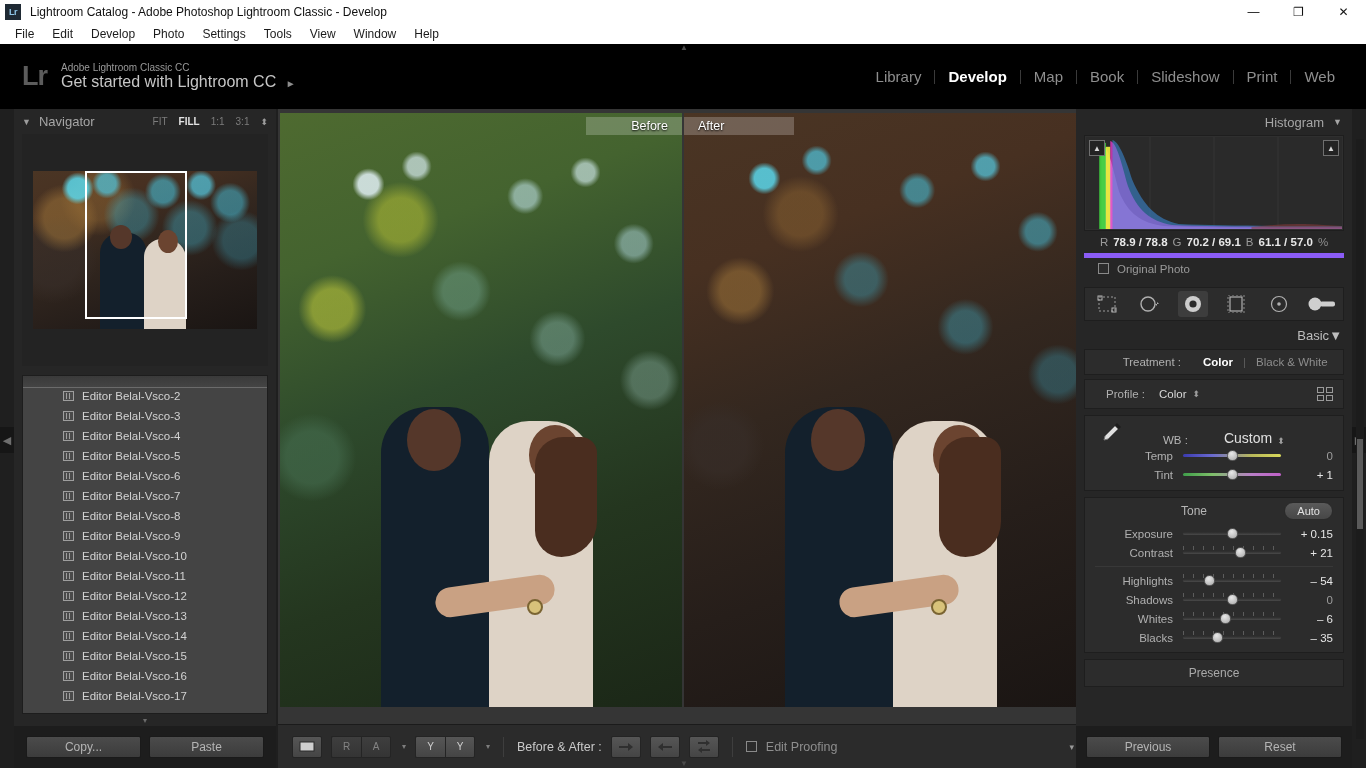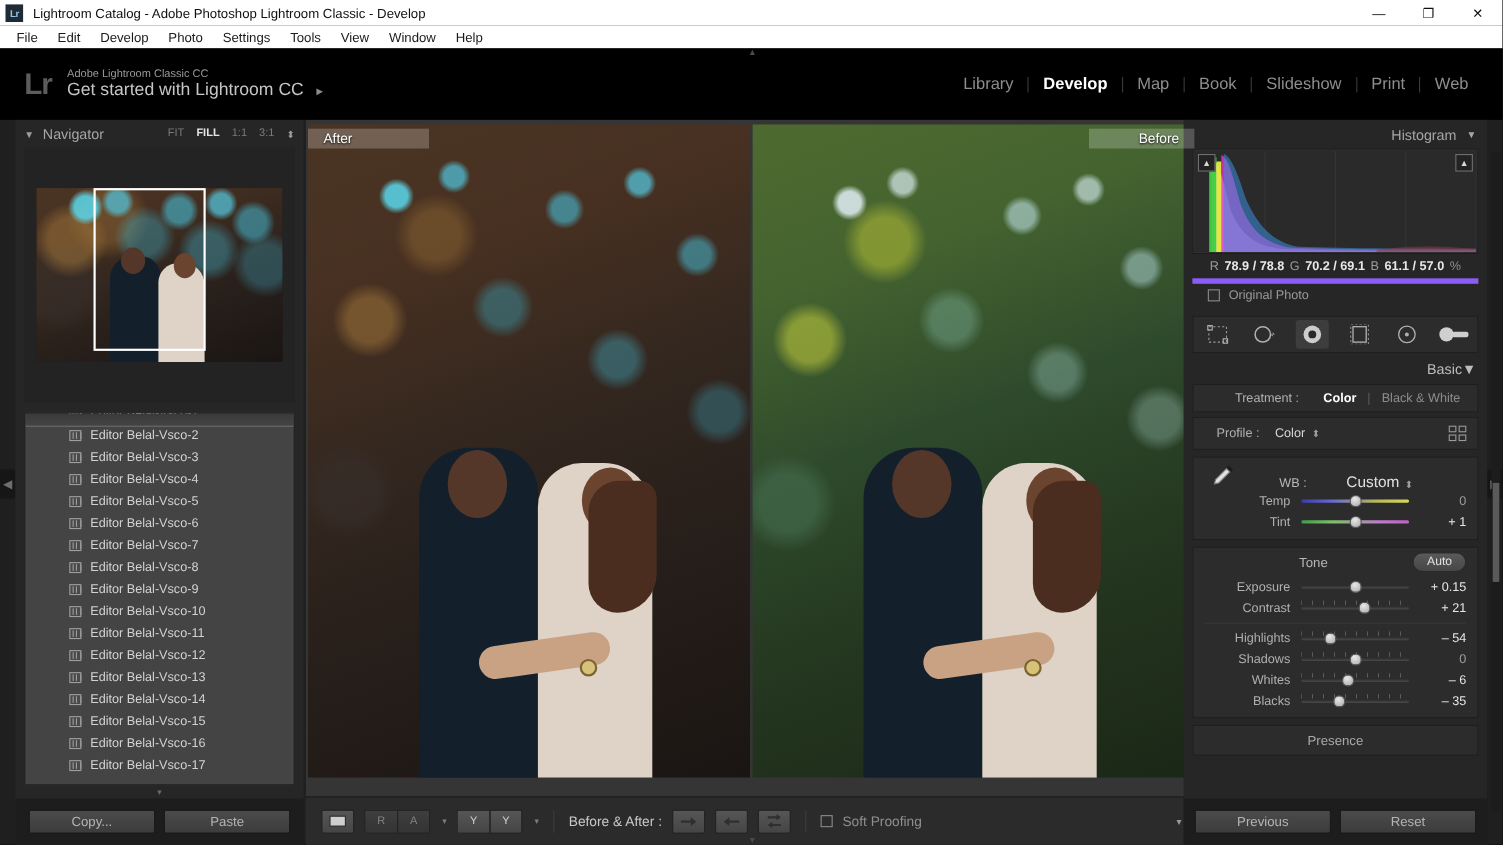--- a/index.html
+++ b/index.html
@@ -501,49 +501,49 @@
       <div class="copypaste">
         <div class="lbtn">Copy...</div>
         <div class="lbtn">Paste</div>
       </div>
     </div>
 
     <div class="center">
       <div class="img-stage">
 
         <div class="img-pane">
+          <div class="photo photo-before"></div>
+          <div class="couple">
+            <div class="fig fig-man"></div>
+            <div class="fig-man-head"></div>
+            <div class="fig fig-woman"></div>
+            <div class="fig-woman-head"></div>
+            <div class="fig-hair"></div>
+            <div class="fig-arm"></div>
+            <div class="watch"></div>
+          </div>
+          <div class="label-bar bar-before"></div>
+          <div class="pane-label label-before">Before</div>
+        </div>
+
+        <div class="img-pane">
           <div class="photo photo-after"></div>
           <div class="couple">
             <div class="fig fig-man"></div>
             <div class="fig-man-head"></div>
             <div class="fig fig-woman"></div>
             <div class="fig-woman-head"></div>
             <div class="fig-hair"></div>
             <div class="fig-arm"></div>
             <div class="watch"></div>
           </div>
           <div class="label-bar bar-after"></div>
           <div class="pane-label label-after">After</div>
         </div>
 
-        <div class="img-pane">
-          <div class="photo photo-before"></div>
-          <div class="couple">
-            <div class="fig fig-man"></div>
-            <div class="fig-man-head"></div>
-            <div class="fig fig-woman"></div>
-            <div class="fig-woman-head"></div>
-            <div class="fig-hair"></div>
-            <div class="fig-arm"></div>
-            <div class="watch"></div>
-          </div>
-          <div class="label-bar bar-before"></div>
-          <div class="pane-label label-before">Before</div>
-        </div>
-
       </div>
 
       <div class="toolstrip">
         <div class="tbtn">
           <svg width="16" height="11" viewBox="0 0 16 11">
               <rect x="1" y="1" width="14" height="9" fill="#cfcfcf" stroke="#2a2a2a"></rect>
             </svg>
         </div>
         <div class="seg">
           <div class="tbtn dim">R</div>
@@ -568,21 +568,21 @@
             </svg>
         </div>
         <div class="tbtn">
           <svg width="18" height="16" viewBox="0 0 18 16">
               <path d="M3 3h8V1l4 3-4 3V5H3z" fill="#2f2f2f"></path>
               <path d="M15 12H7v2l-4-3 4-3v2h8z" fill="#2f2f2f"></path>
             </svg>
         </div>
         <div class="tool-sep"></div>
         <div class="chk"></div>
-        <span class="sp-label">Soft Proofing</span>
+        <span class="sp-label">Edit Proofing</span>
         <span class="toolbar-caret">▾</span>
       </div>
     </div>
 
     <div class="rightpanel">
 
       <div class="rp-hd">
         <span>Histogram</span>
         <span class="tri2">▼</span>
       </div>

